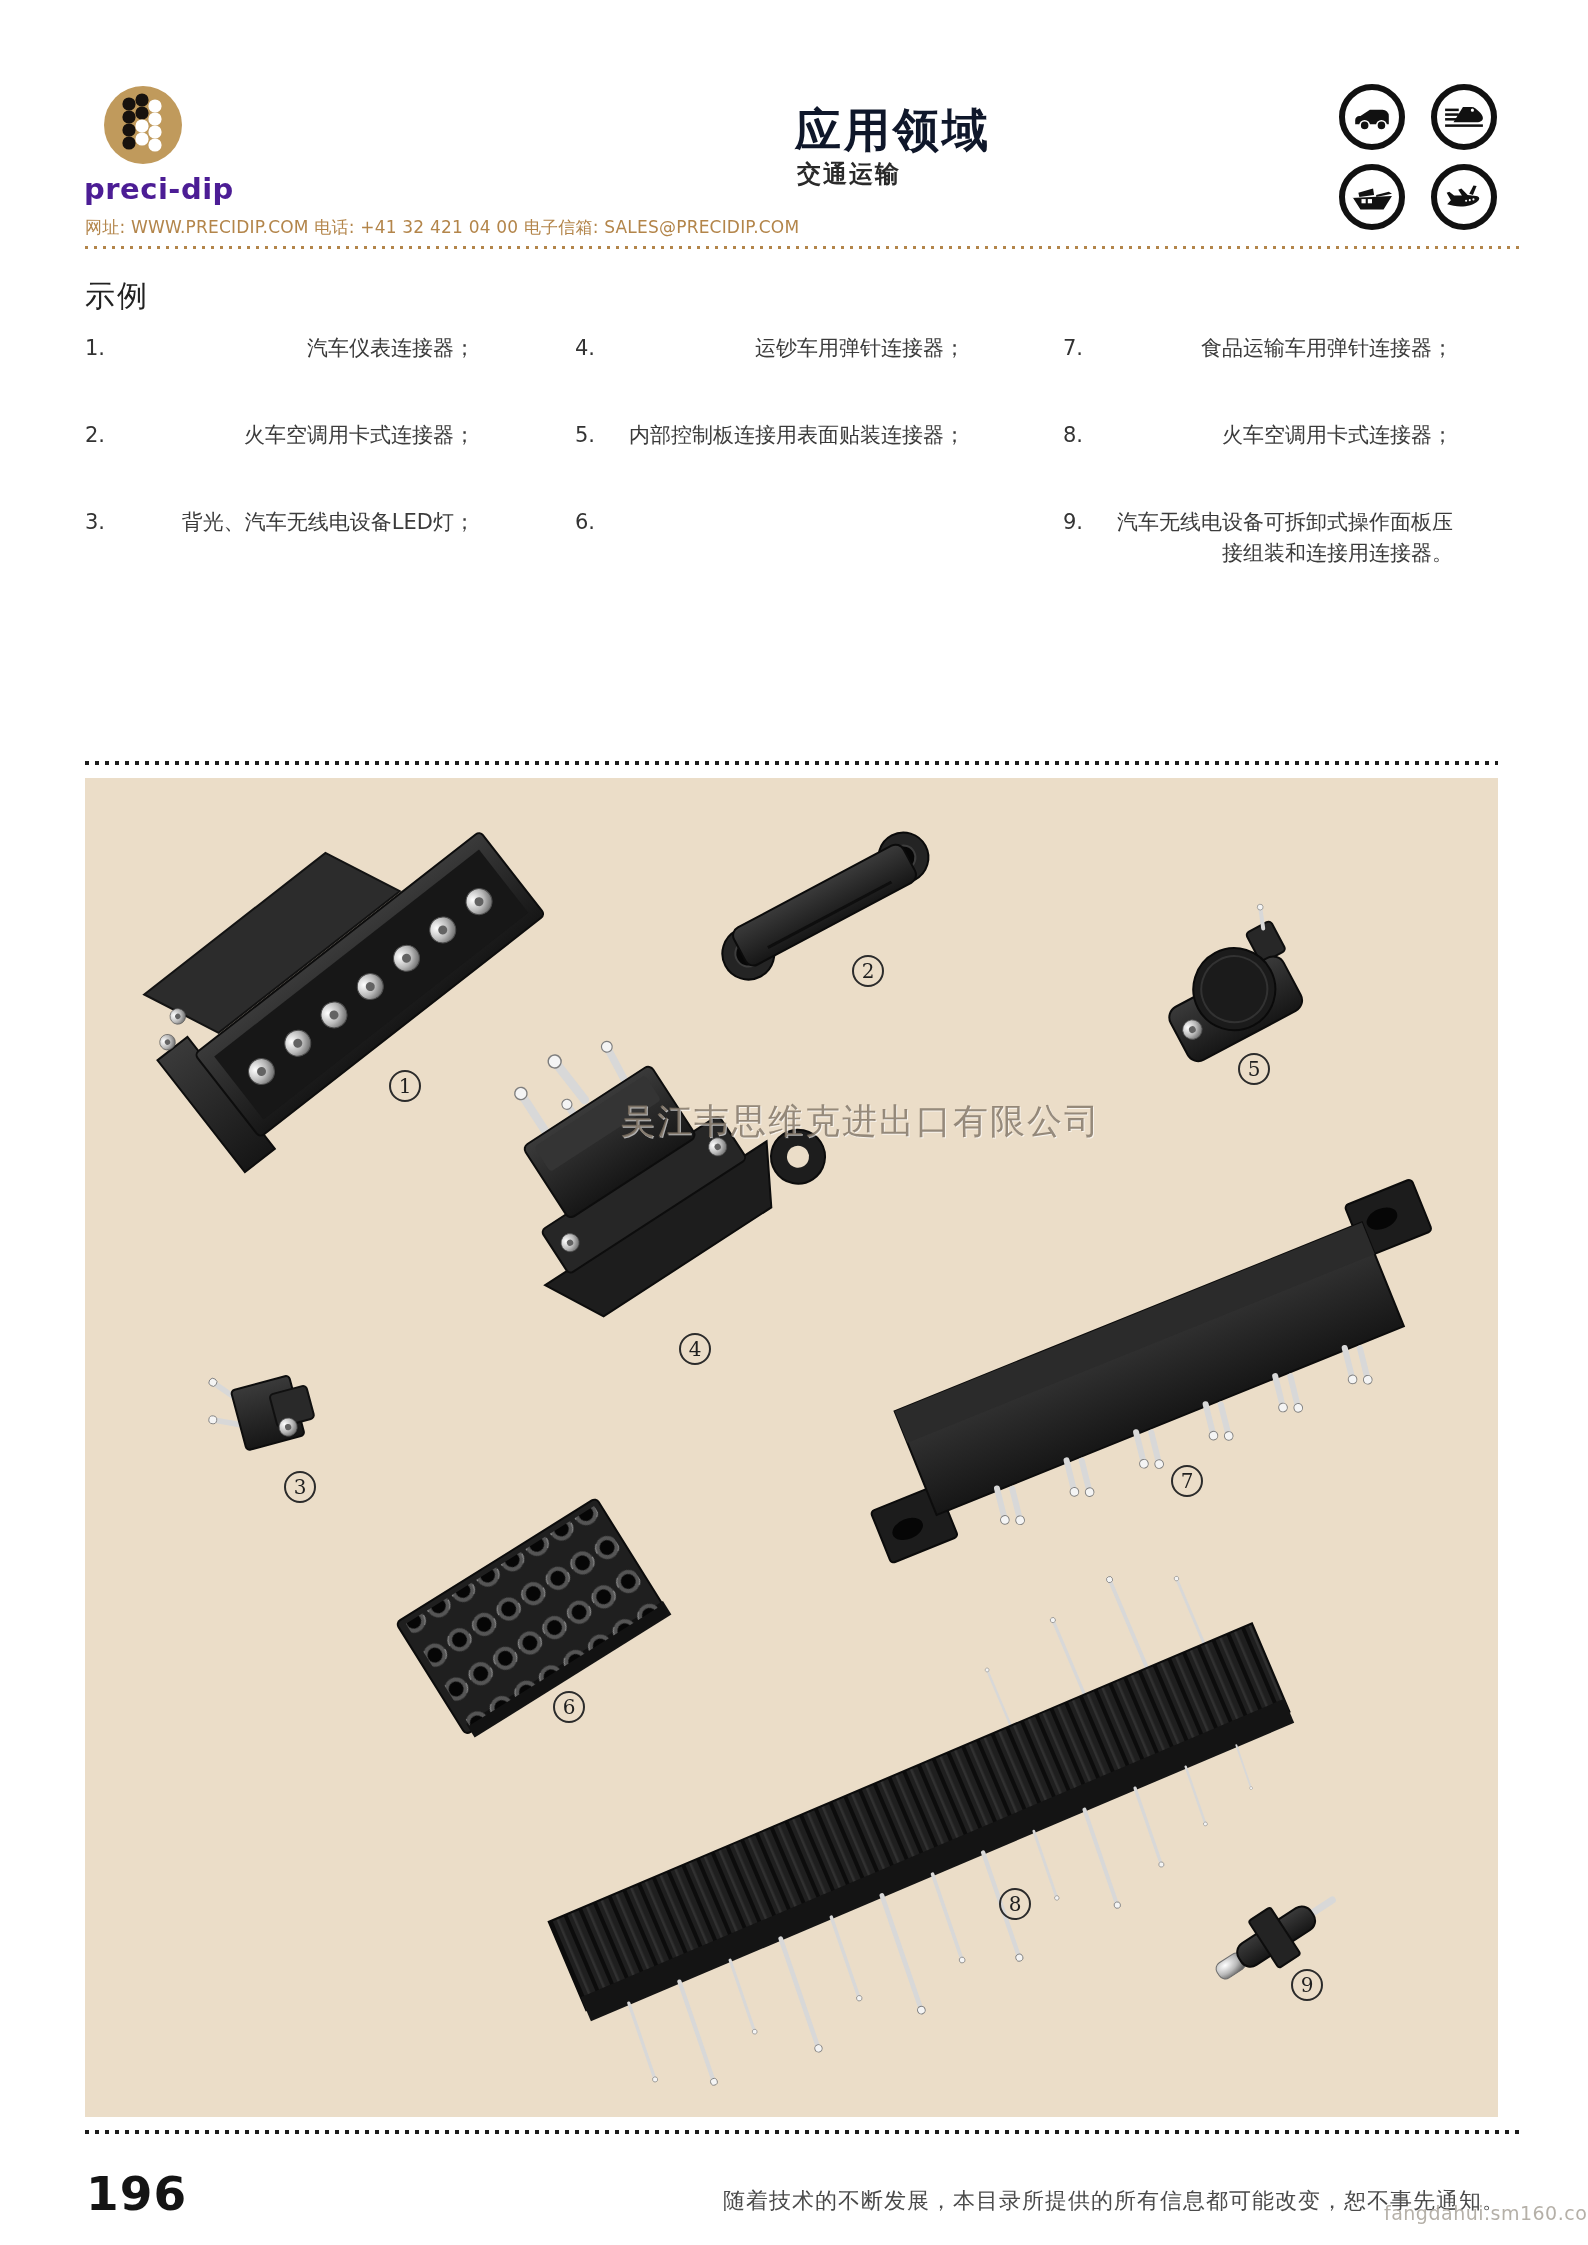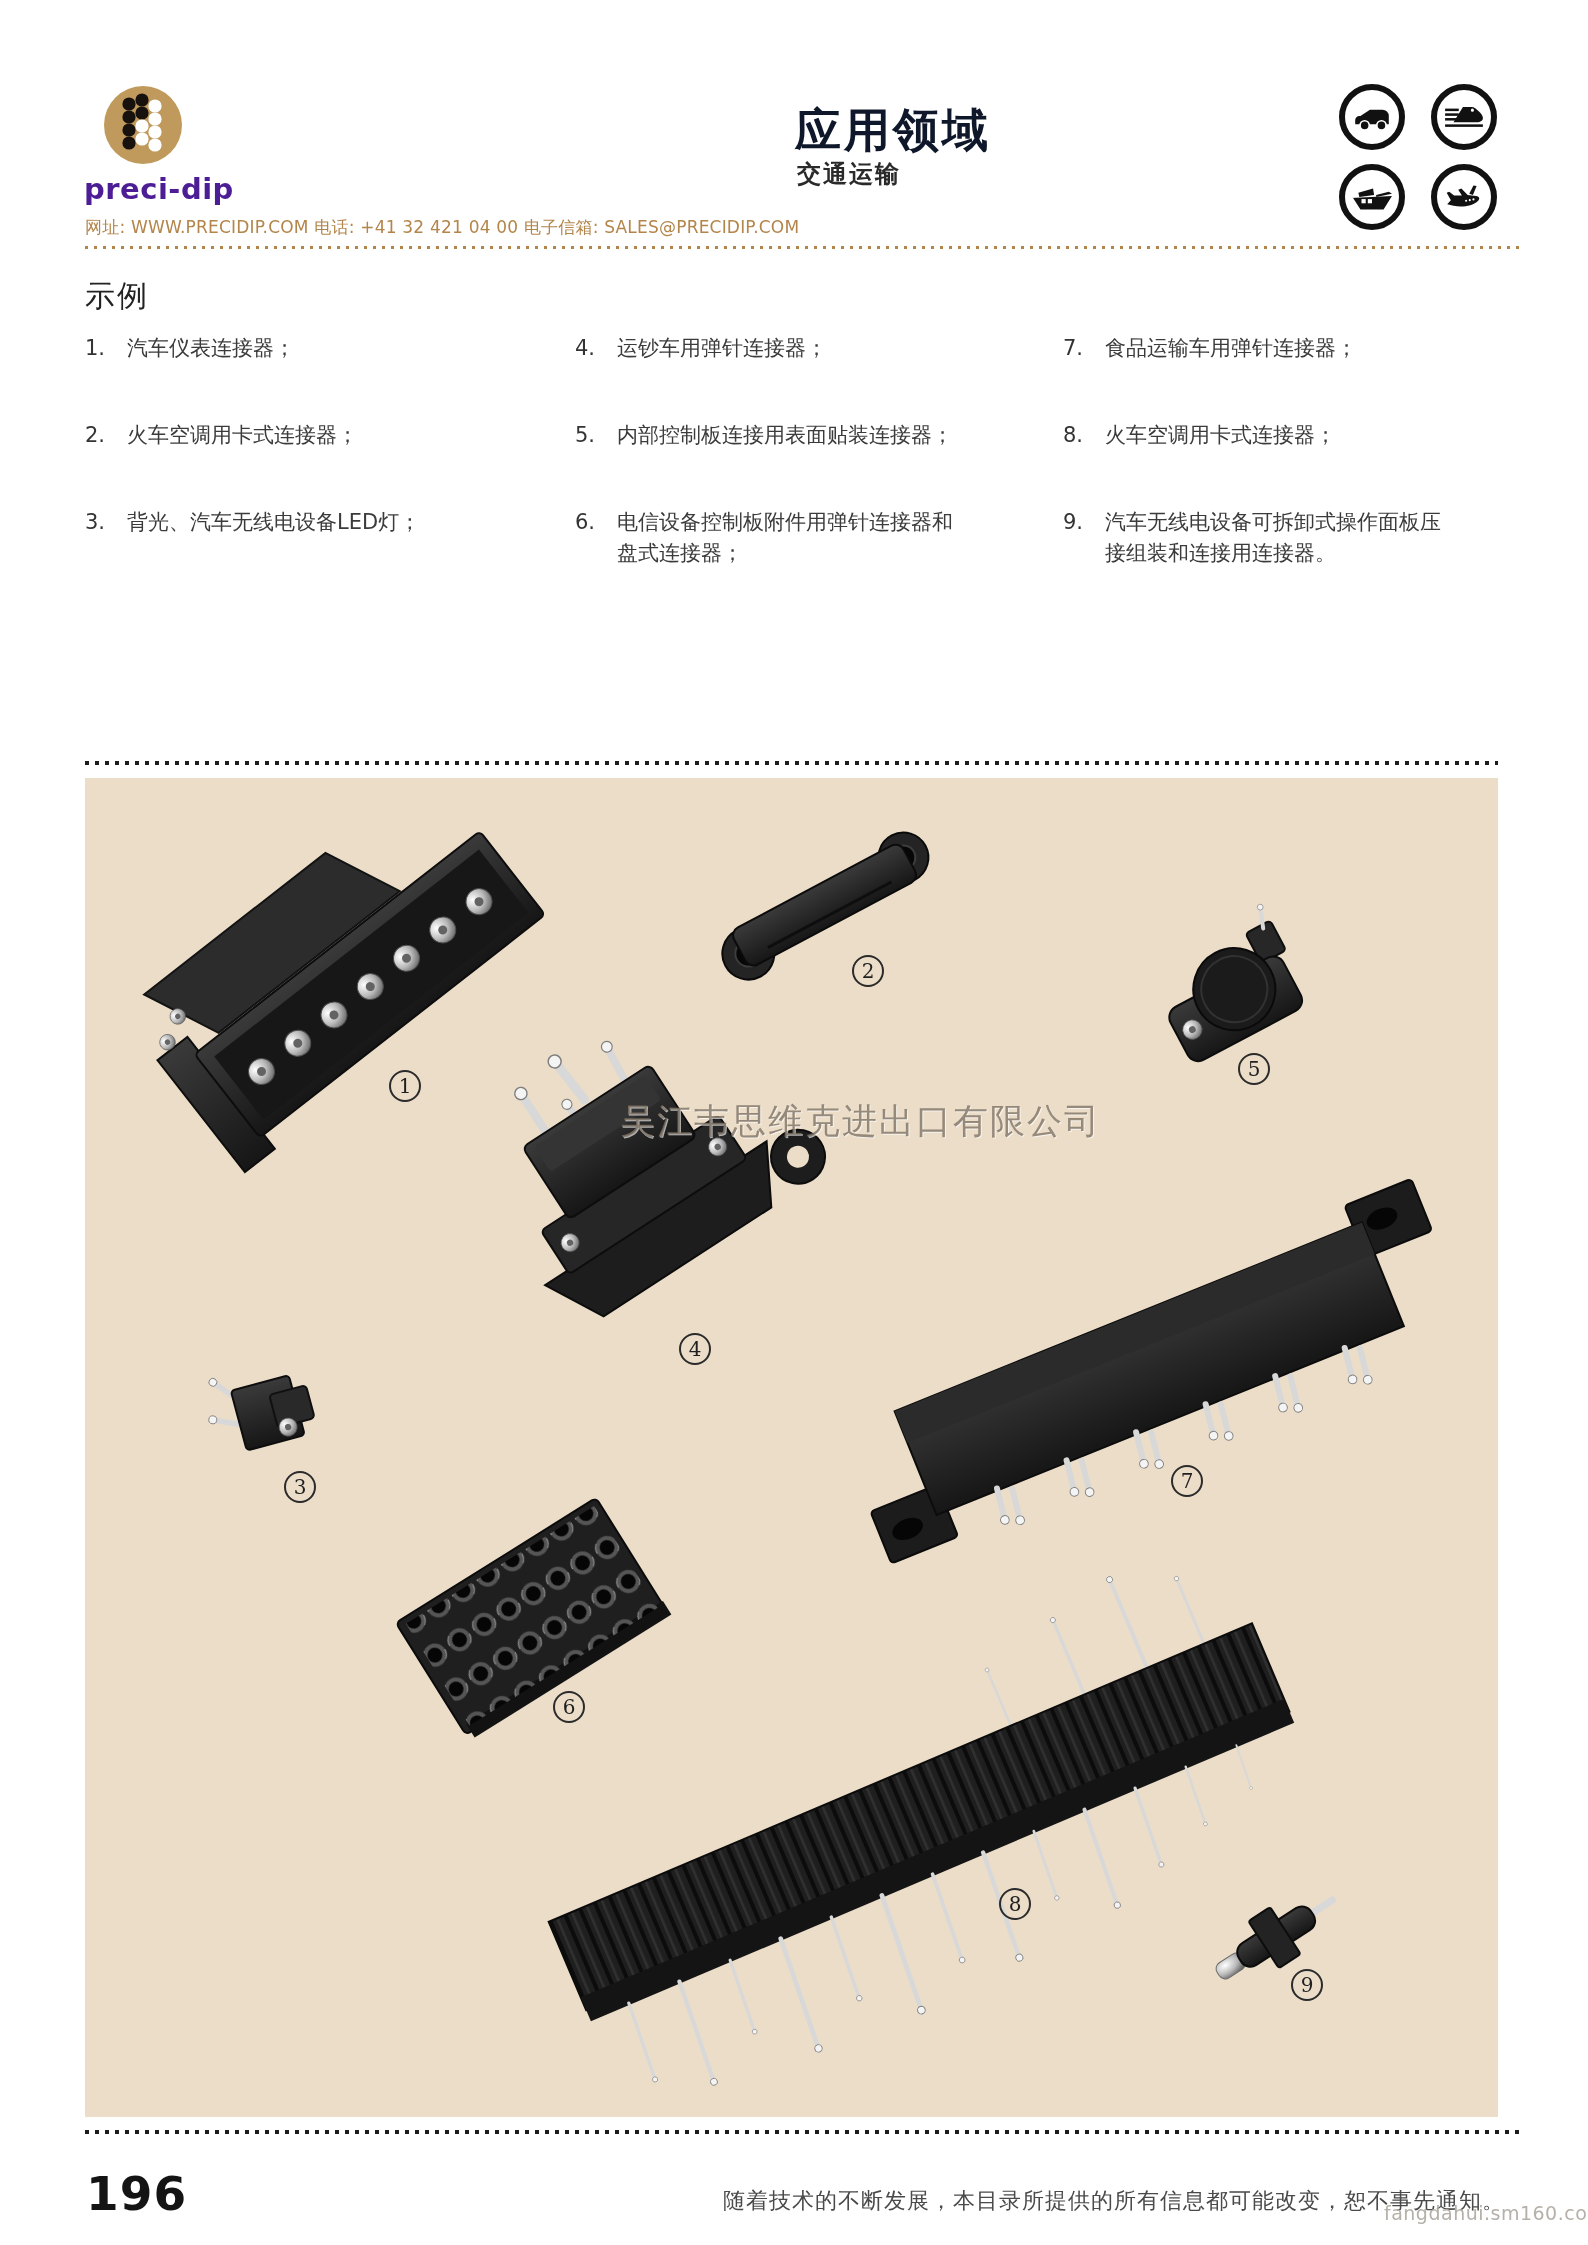--- a/index.html
+++ b/index.html
@@ -19,21 +19,21 @@
   .sep-top{left:85px;top:761px;width:1413px;}
   .sep-bottom{left:85px;top:2130px;width:1440px;}
 
   .vicon{width:66px;height:66px;border:6px solid #111;border-radius:50%;
          display:flex;align-items:center;justify-content:center;background:#fff;box-sizing:border-box;}
 
   
   .ex-heading{left:85px;top:276px;font-size:30px;font-weight:400;color:#222;letter-spacing:2px;}
   .ex-item{display:flex;font-size:21px;color:#3b3b3b;line-height:31px;}
   .ex-num{width:42px;flex:0 0 42px;color:#333;}
-  .ex-text{width:348px;}
+  .ex-text{width:348px;text-align:right;}
 
   
   .panel{left:85px;top:778px;width:1413px;height:1339px;background:#ebddc8;}
   .num-circle{position:absolute;width:32px;height:32px;border:2px solid #2b2b2b;border-radius:50%;
       display:flex;align-items:center;justify-content:center;font-size:20px;color:#1f1f1f;
       font-family:"DejaVu Serif","Liberation Serif",serif;background:transparent;box-sizing:border-box;}
   .panel-watermark{left:535px;top:320px;font-size:35px;letter-spacing:2px;color:rgba(125,113,97,.8);
       text-shadow:1px 1px 0 rgba(255,255,255,.65);white-space:nowrap;}
 
   
@@ -129,21 +129,20 @@
   <div class="abs ex-item" style="left:575px;top:333px;">
     <span class="ex-num">4.</span>
     <span class="ex-text">运钞车用弹针连接器；</span>
   </div>
   <div class="abs ex-item" style="left:575px;top:420px;">
     <span class="ex-num">5.</span>
     <span class="ex-text">内部控制板连接用表面贴装连接器；</span>
   </div>
   <div class="abs ex-item" style="left:575px;top:507px;">
     <span class="ex-num">6.</span>
-    <span class="ex-text">电信设备控制板附件用弹针连接器和盘式连接器；</span>
   </div>
   <div class="abs ex-item" style="left:1063px;top:333px;">
     <span class="ex-num">7.</span>
     <span class="ex-text">食品运输车用弹针连接器；</span>
   </div>
   <div class="abs ex-item" style="left:1063px;top:420px;">
     <span class="ex-num">8.</span>
     <span class="ex-text">火车空调用卡式连接器；</span>
   </div>
   <div class="abs ex-item" style="left:1063px;top:507px;">

